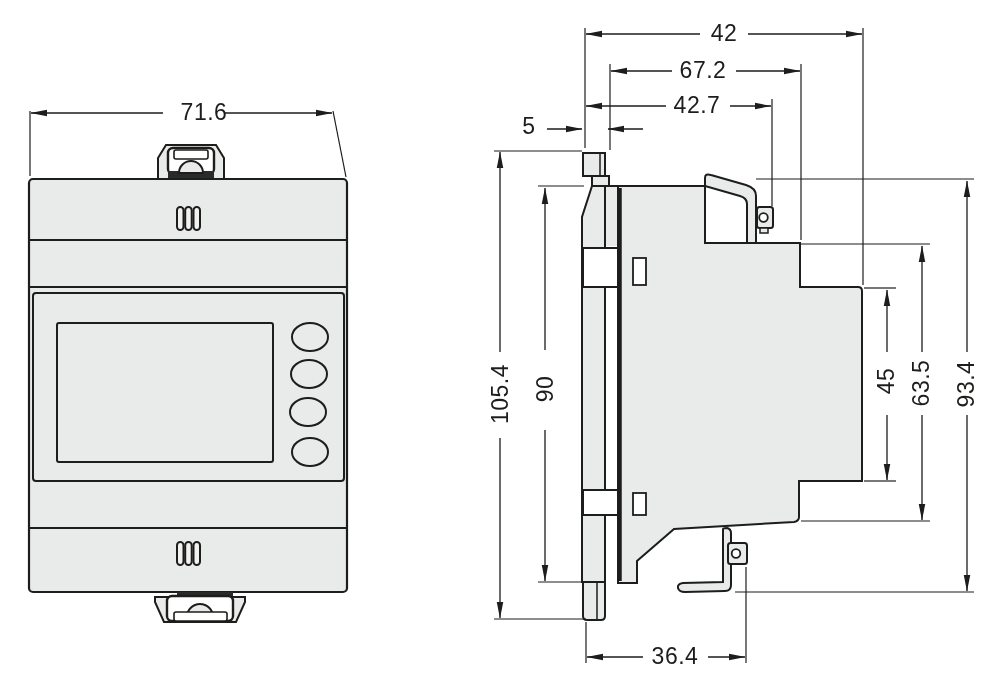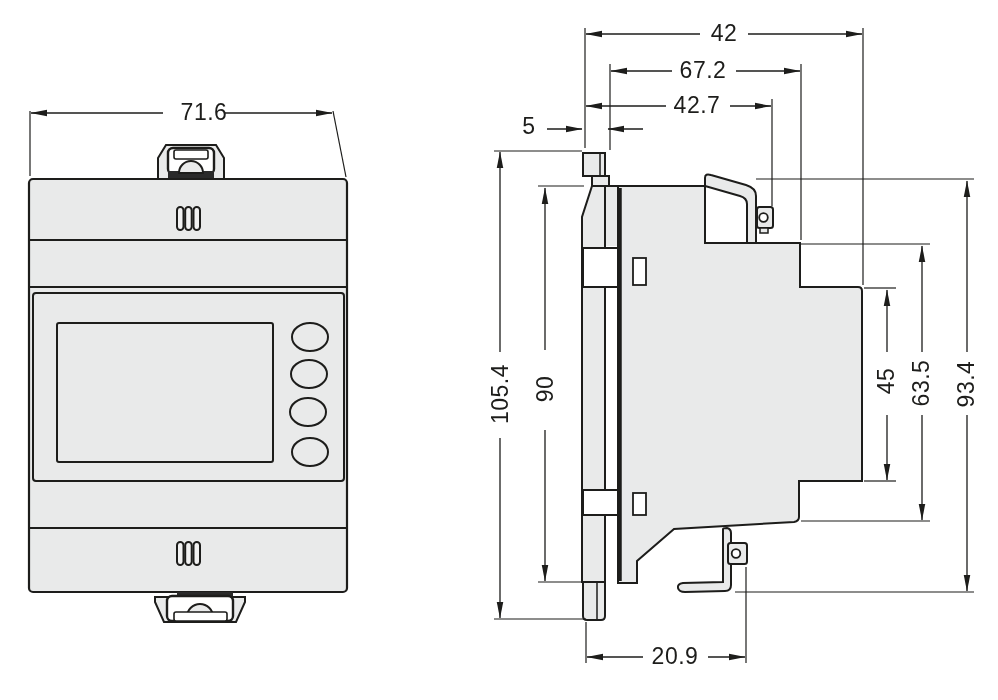--- a/index.html
+++ b/index.html
@@ -205,15 +205,15 @@
 <div class="dim-label rot" style="left:500px;top:394px;">105.4</div>
 
 <div class="dim-label rot" style="left:545px;top:389px;">90</div>
 
 <div class="dim-label rot" style="left:886px;top:381px;">45</div>
 
 <div class="dim-label rot" style="left:921px;top:383px;">63.5</div>
 
 <div class="dim-label rot" style="left:966px;top:384px;">93.4</div>
 
-<div class="dim-label" style="left:675px;top:656px;">20.9</div>
+<div class="dim-label" style="left:675px;top:656px;">36.4</div>
 
 </div>
 
 </body></html>

